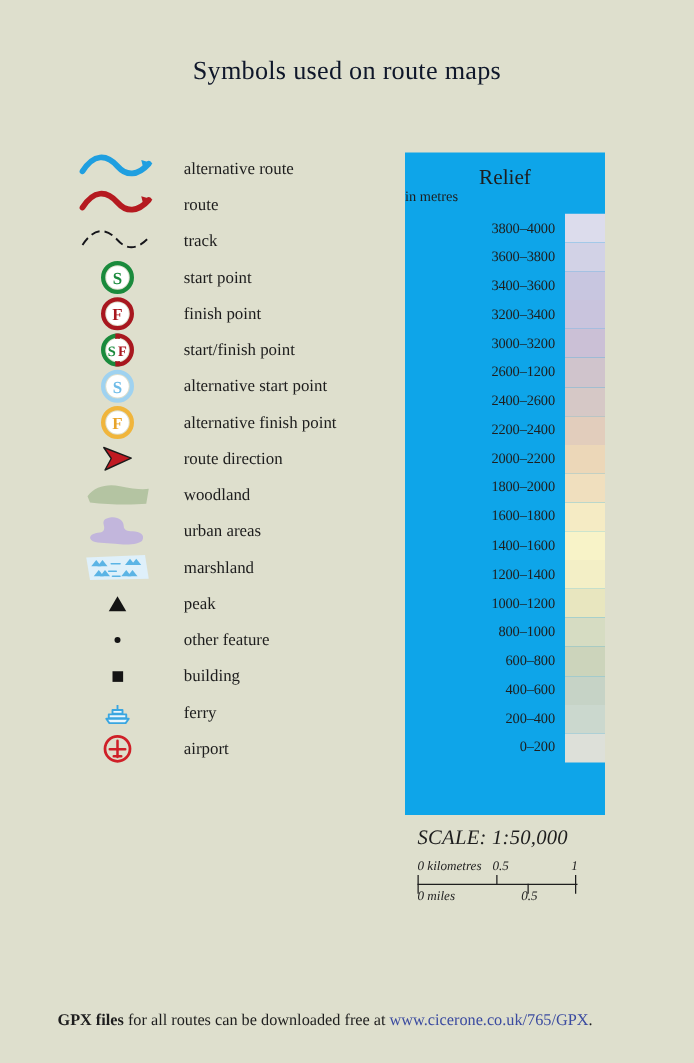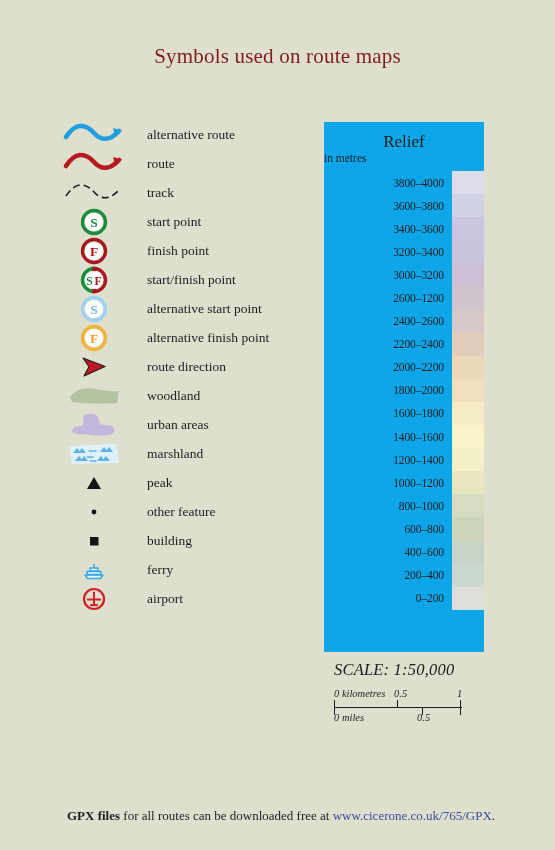--- a/index.html
+++ b/index.html
@@ -7,21 +7,21 @@
     width:555px;height:850px;
     background:#dedfcd;
     font-family:"Liberation Serif", serif;
     color:#1e1e1e;
     position:relative;
     overflow:hidden;
   }
   .page-title{
     position:absolute;top:44px;left:0;width:555px;
     text-align:center;font-size:21px;font-weight:400;
-    letter-spacing:.2px;color:#7f1d1d;
+    letter-spacing:.2px;color:#0f172a;
   }
   
   .symbol-list{
     position:absolute;left:55px;top:120px;width:255px;
   }
   .symbol-row{
     display:flex;align-items:center;
     height:29px;
   }
   .symbol-cell{
@@ -62,21 +62,20 @@
   .scale-block{position:absolute;left:334px;top:660px;width:180px;font-style:italic;}
   .scale-title{font-size:16.5px;letter-spacing:.2px;}
   .scale-bar-wrap{position:relative;margin-top:10px;width:128px;height:38px;}
   .sb-line{position:absolute;left:0;top:17px;width:128px;height:1.4px;background:#1e1e1e;}
   .sb-tick{position:absolute;width:1.4px;background:#1e1e1e;}
   .sb-lab{position:absolute;font-size:10.5px;white-space:nowrap;}
   
   .footer{
     position:absolute;left:46px;top:808px;width:470px;
     font-size:13px;
-    text-align:center;
   }
   .footer b{font-weight:700;}
   .footer-link{color:#3b4ba0;}
 </style>
 </head>
 <body style="background: rgb(222, 223, 205);">
 
 <div class="page-title">Symbols used on route maps</div>
 
 <div class="symbol-list">

